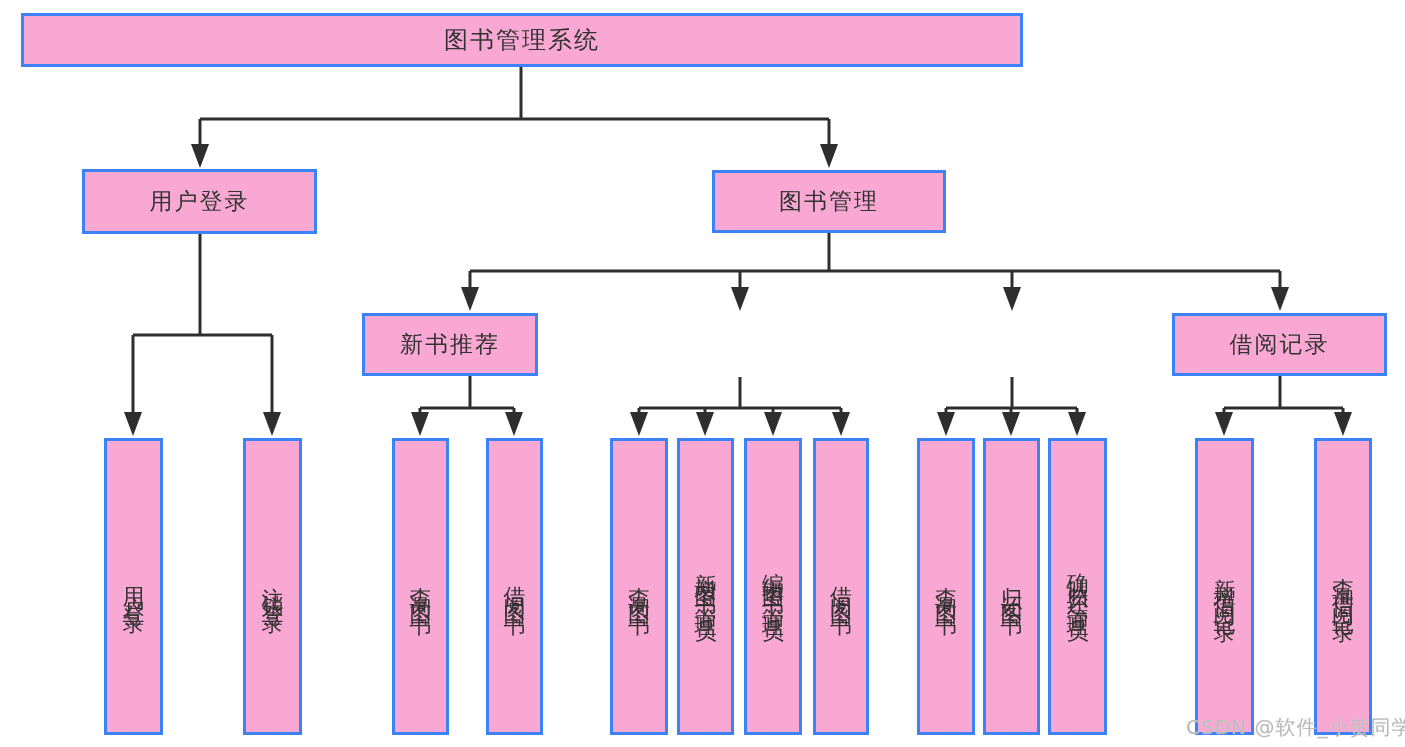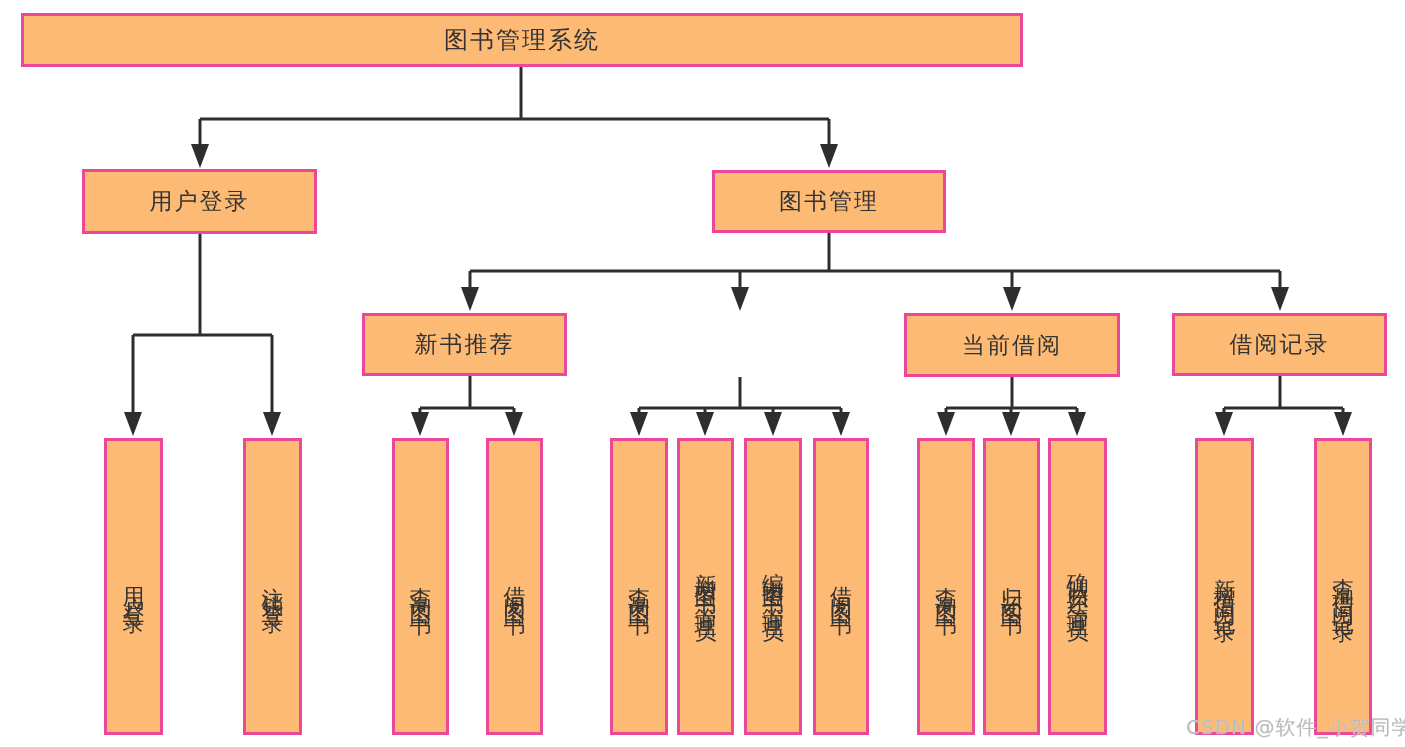--- a/index.html
+++ b/index.html
@@ -8,22 +8,22 @@
     width: 1405px;
     height: 747px;
     background: #ffffff;
     font-family: "DejaVu Sans", sans-serif;
     overflow: hidden;
     color: #333333;
   }
   .box {
     position: absolute;
     box-sizing: border-box;
-    border: 3px solid #ec4899;
-    background: #fdba74;
+    border: 3px solid #3b82f6;
+    background: #f9a8d4;
     display: flex;
     align-items: center;
     justify-content: center;
     text-align: center;
     color: #333333;
   }
   .h {
     font-size: 23px;
     letter-spacing: 2px;
     white-space: nowrap;
@@ -133,22 +133,21 @@
       <line x1="1343" y1="408" x2="1343" y2="416"></line>
       <polygon points="1334,412 1352,412 1343,436"></polygon>
     </g>
   </svg>
 
   <div class="box h" style="left:21px; top:13px; width:1002px; height:54px; font-size:24px;">图书管理系统</div>
 
   <div class="box h" style="left:82px; top:169px; width:235px; height:65px;">用户登录</div>
   <div class="box h" style="left:712px; top:170px; width:234px; height:63px;">图书管理</div>
 
-  <div class="box h" style="left:362px; top:313px; width:205px; height:63px;">新书推荐</div>
-  <div class="box h" style="left:904px; top:313px; width:216px; height:64px;">当前借阅</div>
+  <div class="box h" style="left:362px; top:313px; width:176px; height:63px;">新书推荐</div>
   <div class="box h" style="left:1172px; top:313px; width:215px; height:63px;">借阅记录</div>
 
   <div class="box v" style="left:104px; top:438px; width:59px; height:297px;">用户登录</div>
   <div class="box v" style="left:243px; top:438px; width:59px; height:297px;">注销登录</div>
 
   <div class="box v" style="left:392px; top:438px; width:57px; height:297px;">查询图书</div>
   <div class="box v" style="left:486px; top:438px; width:57px; height:297px;">借阅图书</div>
 
   <div class="box v" style="left:610px; top:438px; width:58px; height:297px;">查询图书</div>
   <div class="box v" style="left:677px; top:438px; width:57px; height:297px; letter-spacing:7px;">新增图书（管理员）</div>

